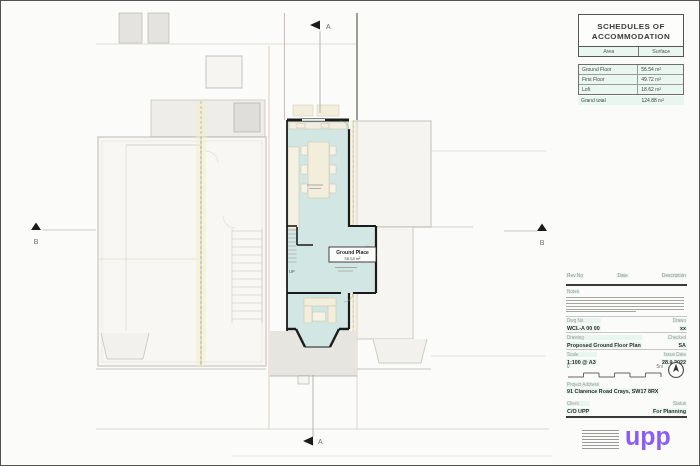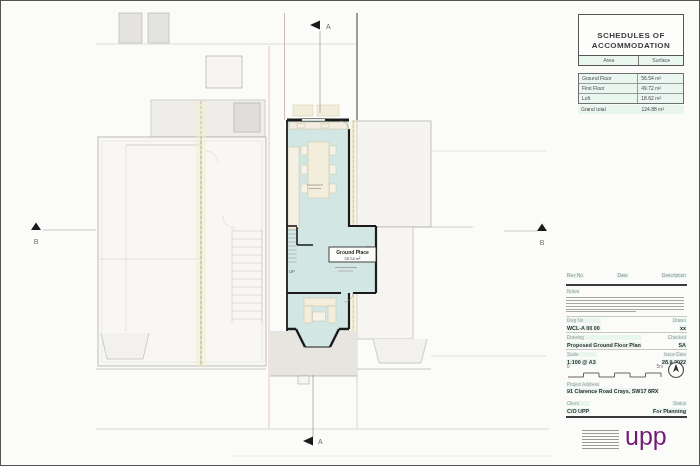--- a/index.html
+++ b/index.html
@@ -7,21 +7,21 @@
   .sheet{position:relative;width:700px;height:466px;background:#fbfbf9;border:1px solid #55534f;box-sizing:border-box;overflow:hidden;}
   .plan{position:absolute;left:0;top:0;}
   svg{font-family:"Liberation Sans","DejaVu Sans",sans-serif;}
 
   
   .tb-el{position:absolute;}
   .hl{background:rgba(210,240,228,0.45);padding:0 1px;}
 
   
   .sched{left:577px;top:13px;width:106px;}
-  .sched-title{display:block;border:1px solid #555;background:#fdfdfb;font-size:8px;font-weight:bold;letter-spacing:.4px;text-align:center;padding:16px 2px 3px;color:#3c3c3c;line-height:1.3;}
+  .sched-title{display:block;border:1px solid #555;background:#fdfdfb;font-size:8px;font-weight:bold;letter-spacing:.4px;text-align:center;padding:7px 2px 3px;color:#3c3c3c;line-height:1.3;}
   .sched-cols{display:flex;border:1px solid #555;border-top:0;background:#fdfdfb;font-size:5.2px;color:#5a5a5a;text-align:center;}
   .sc-a{width:57%;border-right:1px solid #777;padding:1.5px 0;}
   .sc-s{flex:1;padding:1.5px 0;}
   .sched-body{margin-top:7px;border:1px solid #6e6e6e;background:#fdfdfb;}
   .srow{display:flex;font-size:5px;color:#4a4a4a;border-bottom:1px solid #9a9a9a;}
   .sched-body .srow:last-child{border-bottom:none;}
   .sr-a{width:57%;padding:1.5px 0 1.5px 3px;border-right:1px solid #9a9a9a;box-sizing:border-box;}
   .sr-v{flex:1;padding:1.5px 0 1.5px 3px;}
   .srow.total{border:none;margin-top:1px;}
   .srow.total .sr-a{border-right:none;}
@@ -46,21 +46,21 @@
   .sb0{position:absolute;left:0;top:0;font-size:4.6px;color:#6e6e6e;}
   .sb5{position:absolute;right:0;top:0;font-size:4.6px;color:#6e6e6e;}
   .sbsvg{position:absolute;left:0;top:7px;}
   .compass{left:666px;top:360px;}
 
   .addr-lbl{left:565px;top:381px;}
   .addr-val{left:565px;top:387px;font-size:5.4px;font-weight:bold;color:#2b2b2b;}
   .client-row{left:565px;top:400px;width:121px;display:flex;justify-content:space-between;}
 
   .fineprint{left:581px;top:429px;width:37px;height:21px;background:repeating-linear-gradient(to bottom,#9a9996 0,#9a9996 .8px,transparent .8px,transparent 3px);}
-  .logo{left:624px;top:423px;font-size:25px;font-weight:400;color:#701a75;letter-spacing:0;line-height:1;}
+  .logo{left:624px;top:423px;font-size:25px;font-weight:700;color:#8b5cf6;letter-spacing:0;line-height:1;}
 </style>
 </head>
 <body>
 
 <div class="sheet">
 
   <svg class="plan" width="552" height="466" viewBox="0 0 552 466">
 
     <g>
       <line x1="95" y1="43" x2="356" y2="43" stroke="#d6d5d1" stroke-width="0.8"></line>

